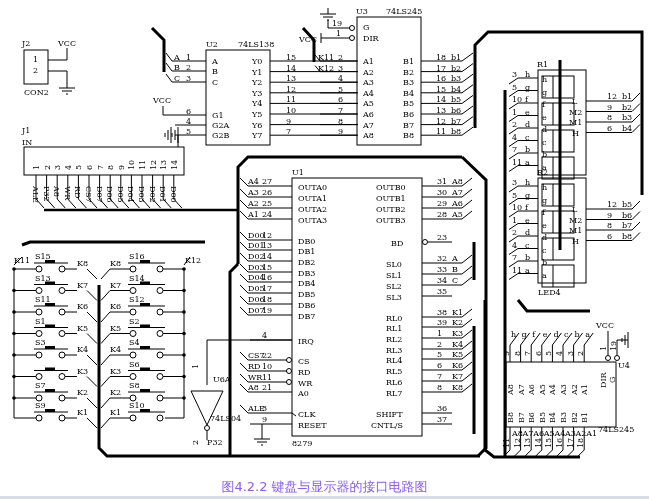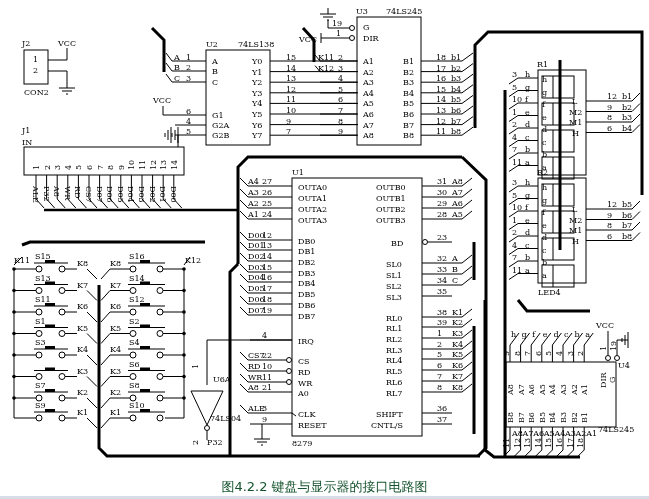--- a/index.html
+++ b/index.html
@@ -1,19 +1,19 @@
 <!DOCTYPE html>
 <html><head>
 <meta charset="utf-8">
 <style>
 html,body{margin:0;padding:0;background:#fff;}
 body{width:649px;height:499px;overflow:hidden;position:relative;font-family:"DejaVu Serif",serif;}
 #sch{position:absolute;left:0;top:0;}
 #sch text{font-family:"DejaVu Serif","Liberation Serif",serif;font-size:8px;fill:#000;}
-#caption{position:absolute;left:0;top:478px;width:649px;text-align:center;font-family:"DejaVu Sans","Liberation Sans",sans-serif;font-size:13px;color:#14532d;}
+#caption{position:absolute;left:0;top:478px;width:649px;text-align:center;font-family:"DejaVu Sans","Liberation Sans",sans-serif;font-size:13px;color:#8b5cf6;}
 #bottombar{position:absolute;left:0;top:496px;width:649px;height:3px;background:#d8dce6;}
 </style>
 </head>
 <body>
 
 <svg id="sch" width="649" height="499" viewBox="0 0 649 499" xmlns="http://www.w3.org/2000/svg">
   <g id="static" stroke="#000" fill="none" stroke-width="1">
 
     <polyline points="152,28 164,40 164,72" stroke-width="3"></polyline>
     <polyline points="303,28 314,40 314,62" stroke-width="3"></polyline>

